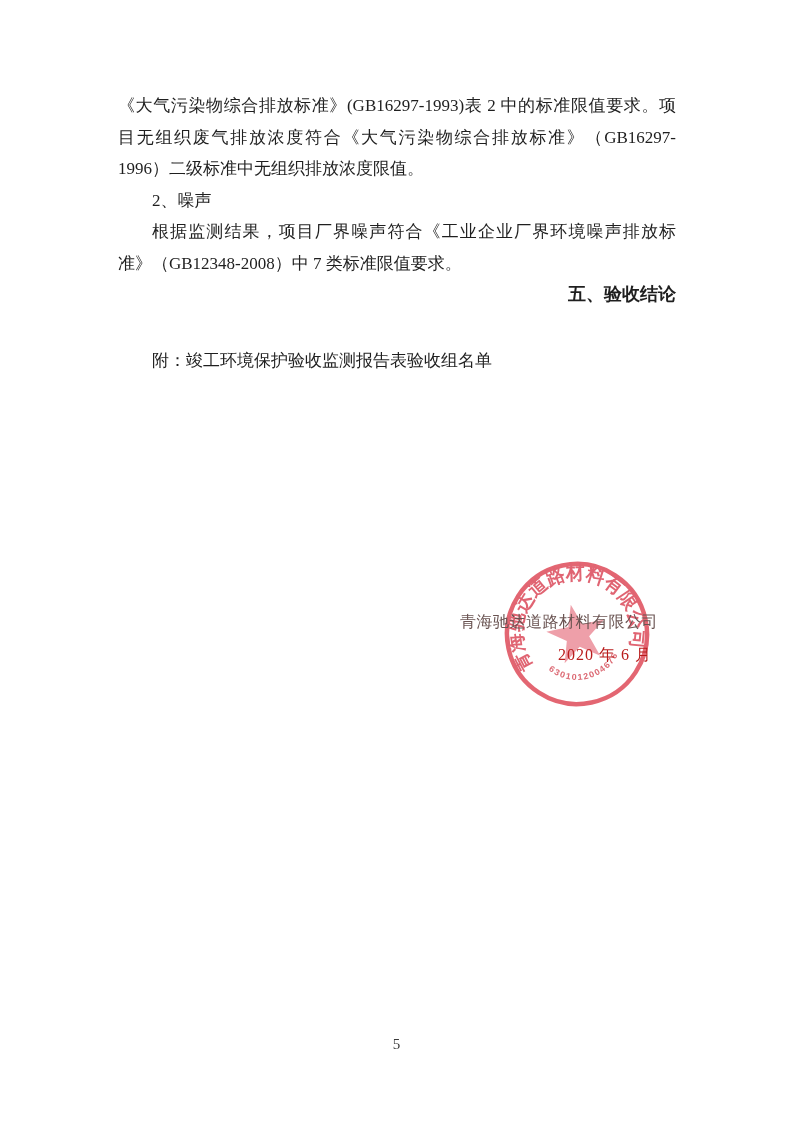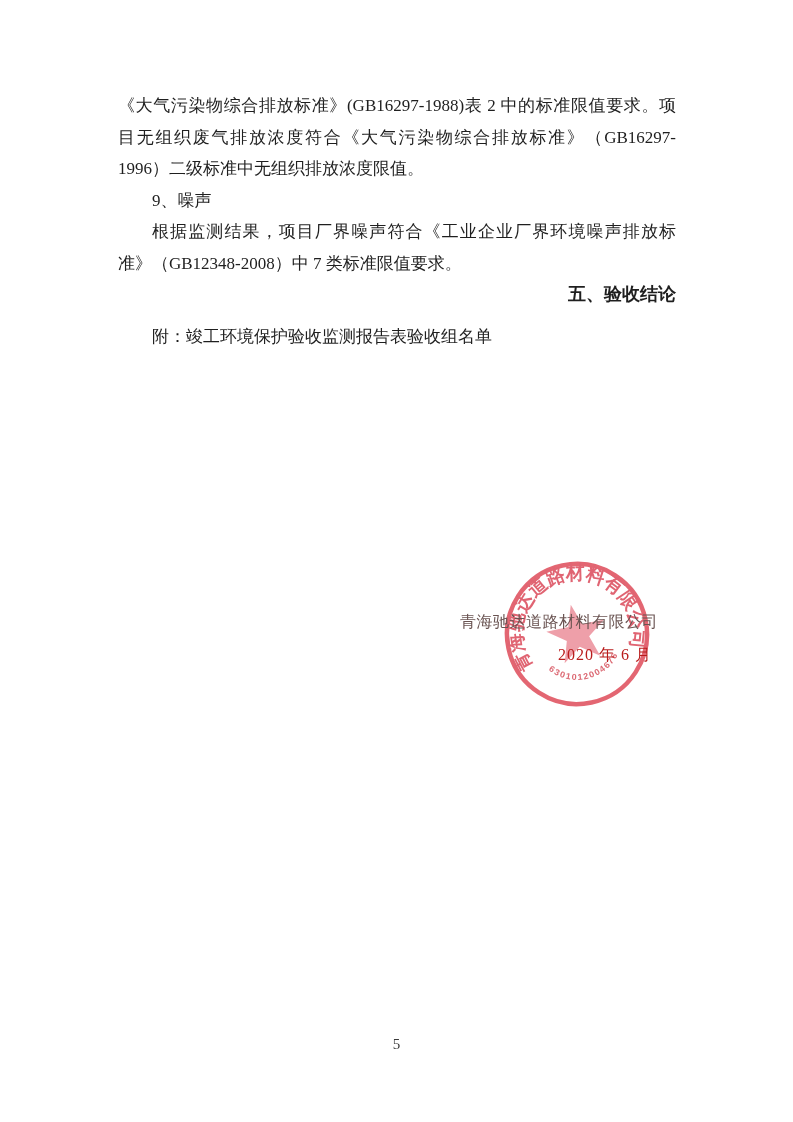--- a/index.html
+++ b/index.html
@@ -24,21 +24,21 @@
   }
   .para { margin: 0; }
   .indent { text-indent: 2em; }
   .heading {
     margin: 0;
     font-size: 18px;
     font-weight: bold;
     line-height: 31.5px;
     text-align: right;
   }
-  .attachment { margin-top: 10px; }
+  .attachment { margin-top: 34px; }
 
   
   .seal {
     position: absolute;
     left: 467px;
     top: 524px;
     width: 220px;
     height: 220px;
   }
   .seal svg { display: block; }
@@ -79,22 +79,22 @@
     font-size: 15px;
     color: #3a3a3a;
   }
 </style>
 </head>
 <body>
 
 <div class="page">
 
   <div class="content">
-    <p class="para">《大气污染物综合排放标准》(GB16297-1988)表 2 中的标准限值要求。项目无组织废气排放浓度符合《大气污染物综合排放标准》（GB16297-1996）二级标准中无组织排放浓度限值。</p>
-    <p class="para indent">9、噪声</p>
+    <p class="para">《大气污染物综合排放标准》(GB16297-1993)表 2 中的标准限值要求。项目无组织废气排放浓度符合《大气污染物综合排放标准》（GB16297-1996）二级标准中无组织排放浓度限值。</p>
+    <p class="para indent">2、噪声</p>
     <p class="para indent">根据监测结果，项目厂界噪声符合《工业企业厂界环境噪声排放标准》（GB12348-2008）中 7 类标准限值要求。</p>
     <h2 class="heading">五、验收结论</h2>
     <p class="para indent attachment">附：竣工环境保护验收监测报告表验收组名单</p>
   </div>
 
   <div class="seal">
     <svg width="220" height="220" viewBox="0 0 220 220">
       <g transform="rotate(-12 110 110)" opacity="0.88">
         <circle cx="110" cy="110" r="70" fill="none" stroke="#e0525f" stroke-width="4.5"></circle>
         <path id="sealArcTop" d="M 60.15 133.24 A 55 55 0 1 1 159.85 133.24" fill="none"></path>

